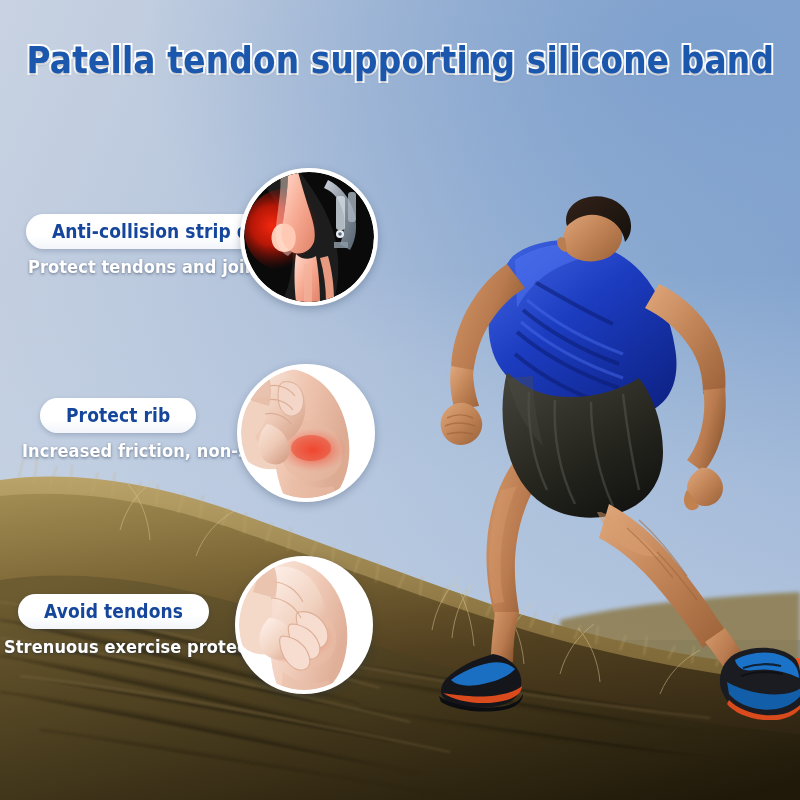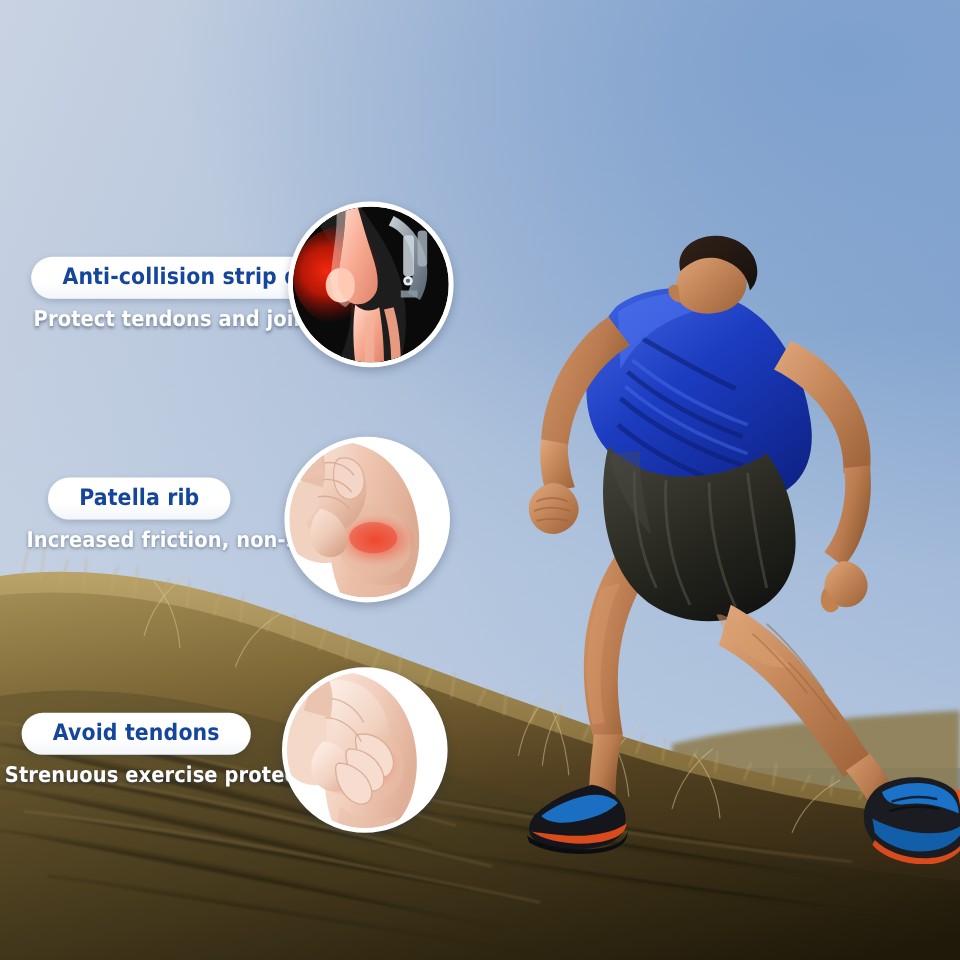--- a/index.html
+++ b/index.html
@@ -347,20 +347,23 @@
         <path d="M334,540 C346,552 368,558 388,554 C400,551 408,544 411,536
                  C410,548 398,558 382,560 C360,562 340,554 332,544 Z" fill="#d94a1c"></path>
         <g stroke="#0d0e12" stroke-width="2" opacity=".8" fill="none">
           <path d="M348,508 C360,504 374,503 386,506"></path>
           <path d="M346,516 C358,512 374,511 388,514"></path>
         </g>
       </g>
     </svg>
   </div>
 
+  <div class="title-wrap">
+    <span class="title">Patella tendon supporting silicone band</span>
+  </div>
 
   <div class="feature f1">
     <div class="pill">
       <span class="pill-text">Anti-collision strip design</span>
     </div>
     <div class="sub">Protect tendons and joints</div>
   </div>
 
   <div class="thumb t1">
     <svg viewBox="0 0 130 130">
@@ -414,21 +417,21 @@
         <path d="M90,70 L104,70 L104,76 L90,76 Z" fill="#8c99a6" opacity=".85"></path>
 
         <path d="M44,0 C44,20 40,42 38,56 C36,66 40,76 48,80 L44,84
                  C34,80 30,66 32,54 C34,34 38,16 36,0 Z" fill="#ffe4d8" opacity=".45"></path>
       </g>
     </svg>
   </div>
 
   <div class="feature f2">
     <div class="pill">
-      <span class="pill-text">Patella rib</span>
+      <span class="pill-text">Protect rib</span>
     </div>
     <div class="sub">Increased friction, non-slip</div>
   </div>
 
   <div class="thumb t2">
     <svg viewBox="0 0 130 130">
       <defs>
         <linearGradient id="legA" x1="0" y1="0" x2="1" y2="0.4">
           <stop offset="0%" stop-color="#f7ded2"></stop>
           <stop offset="45%" stop-color="#efc5b0"></stop>

